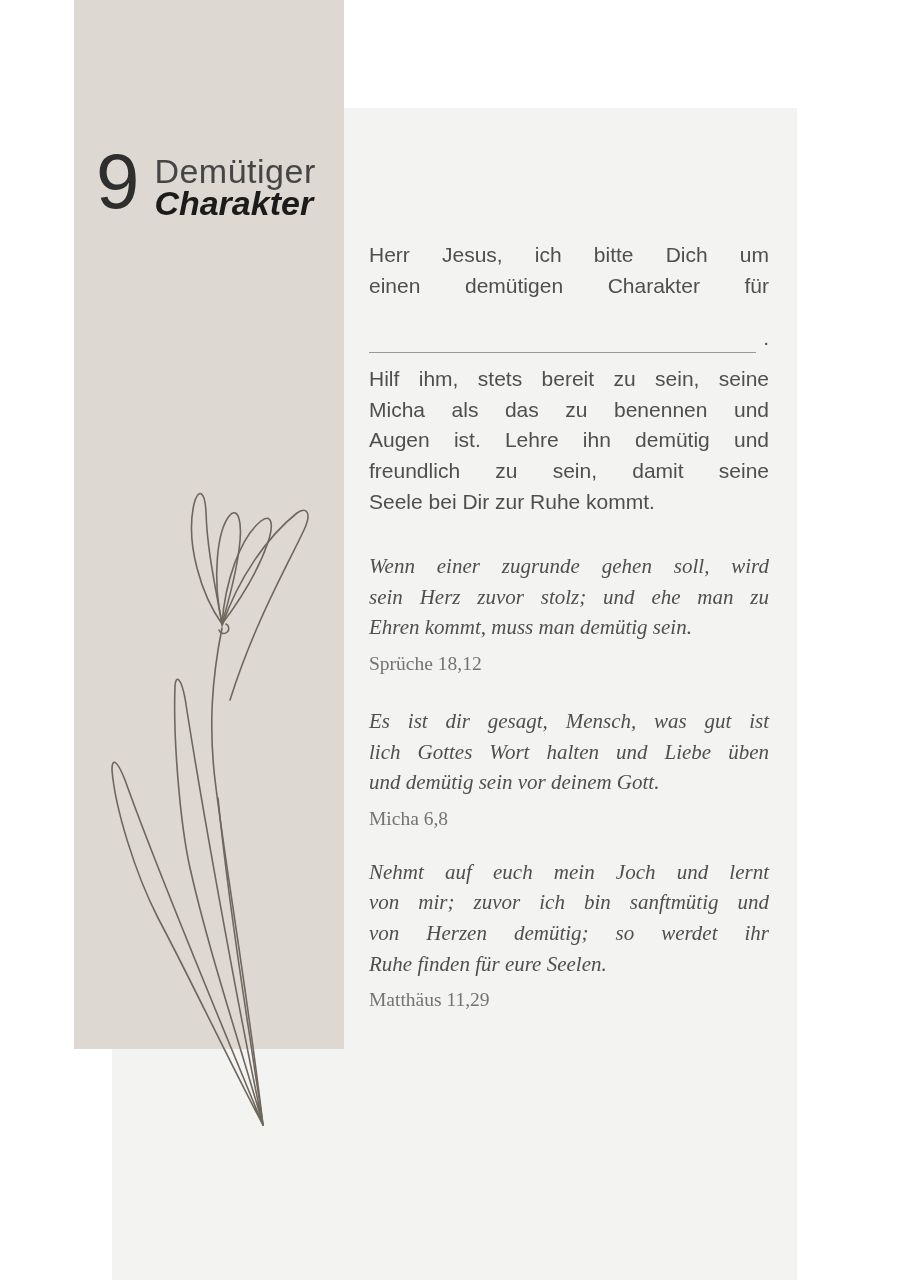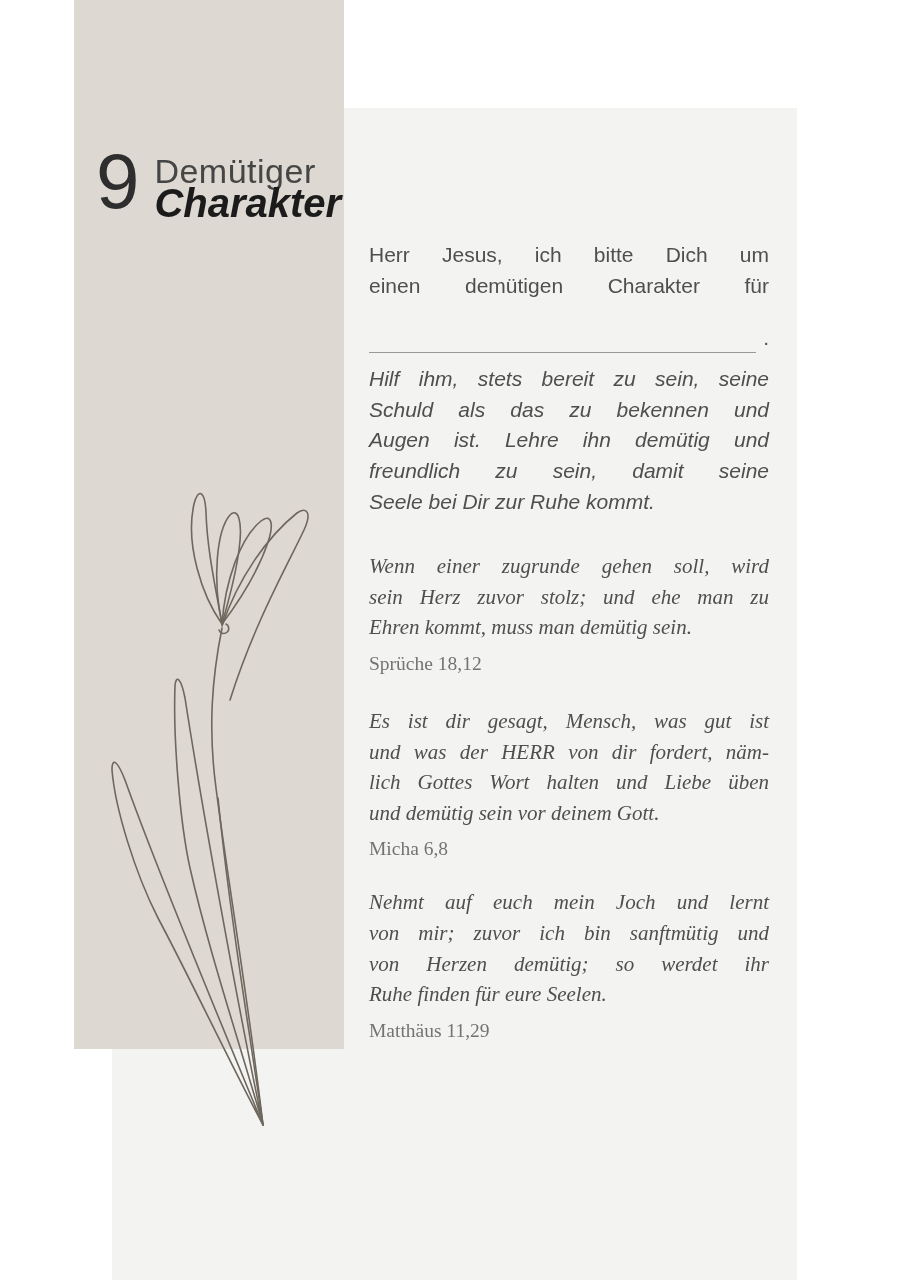--- a/index.html
+++ b/index.html
@@ -49,21 +49,21 @@
   }
   .title-regular {
     font-size: 34px;
     line-height: 32px;
     font-weight: 300;
     letter-spacing: 0.5px;
     color: #454545;
     margin-top: 8px;
   }
   .title-bold {
-    font-size: 40px;
+    font-size: 34px;
     line-height: 32px;
     font-weight: 700;
     font-style: italic;
     color: #1b1b1b;
   }
   .text-col {
     position: absolute;
     left: 369px; top: 240px;
     width: 400px;
     z-index: 4;
@@ -85,21 +85,21 @@
     display: flex;
     align-items: flex-end;
   }
   .blank-line {
     display: inline-block;
     width: 389px;
     height: 26px;
     border-bottom: 1px solid #999999;
   }
   .blank-period { margin-left: 7px; color: #4f4f4f; }
-  .para.body { margin-top: 11px; font-style: italic; }
+  .para.body { margin-top: 11px; }
   .verse { margin-top: 30px; font-style: italic; font-family: Liberation Serif, serif; }
   .verse.first { margin-top: 34px; }
   .verse.third { margin-top: 26px; }
   .verse-ref {
     margin-top: 8px;
     font-size: 19.5px;
     line-height: 25px;
     font-style: normal;
     color: #737373;
   }
@@ -145,39 +145,38 @@
         <div class="body-line">einen demütigen Charakter für</div>
       </div>
 
     <div class="blank-row">
       <span class="blank-line"></span>
       <span class="blank-period">.</span>
     </div>
 
     <div class="para body">
         <div class="body-line">Hilf ihm, stets bereit zu sein, seine</div>
-        <div class="body-line">Schuld als das zu bekennen und</div>
+        <div class="body-line">Micha als das zu benennen und</div>
         <div class="body-line">Augen ist. Lehre ihn demütig und</div>
         <div class="body-line">freundlich zu sein, damit seine</div>
         <div class="body-line last">Seele bei Dir zur Ruhe kommt.</div>
       </div>
 
     <div class="verse first">
       <div class="verse-lines">
           <div class="body-line">Wenn einer zugrunde gehen soll, wird</div>
           <div class="body-line">sein Herz zuvor stolz; und ehe man zu</div>
           <div class="body-line last">Ehren kommt, muss man demütig sein.</div>
         </div>
       <div class="verse-ref">Sprüche 18,12</div>
     </div>
 
     <div class="verse second">
       <div class="verse-lines">
           <div class="body-line">Es ist dir gesagt, Mensch, was gut ist</div>
-          <div class="body-line">und was der HERR von dir fordert, näm-</div>
           <div class="body-line">lich Gottes Wort halten und Liebe üben</div>
           <div class="body-line last">und demütig sein vor deinem Gott.</div>
         </div>
       <div class="verse-ref">Micha 6,8</div>
     </div>
 
     <div class="verse third">
       <div class="verse-lines">
           <div class="body-line">Nehmt auf euch mein Joch und lernt</div>
           <div class="body-line">von mir; zuvor ich bin sanftmütig und</div>

